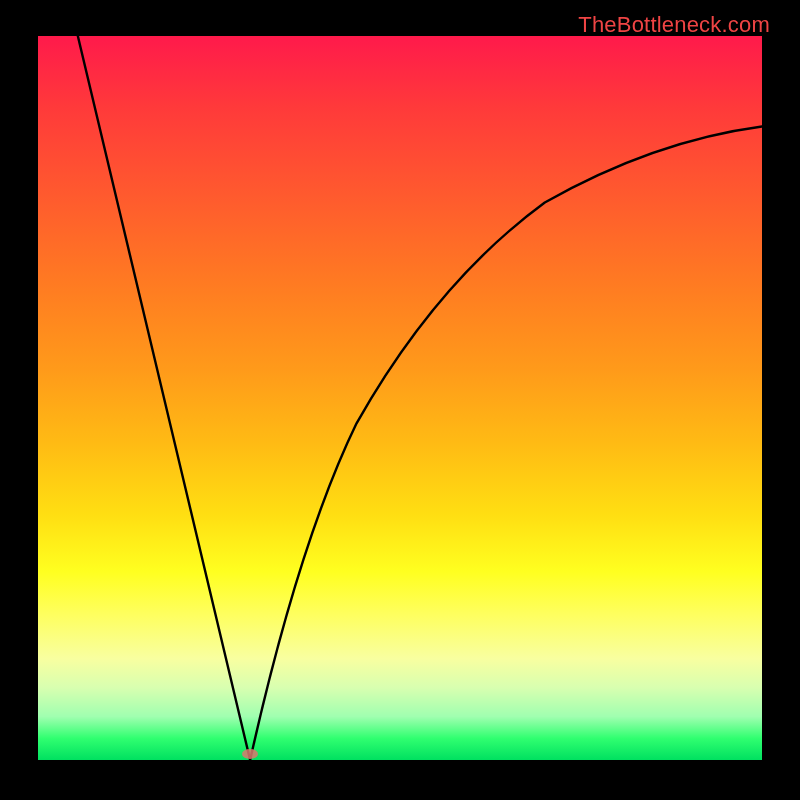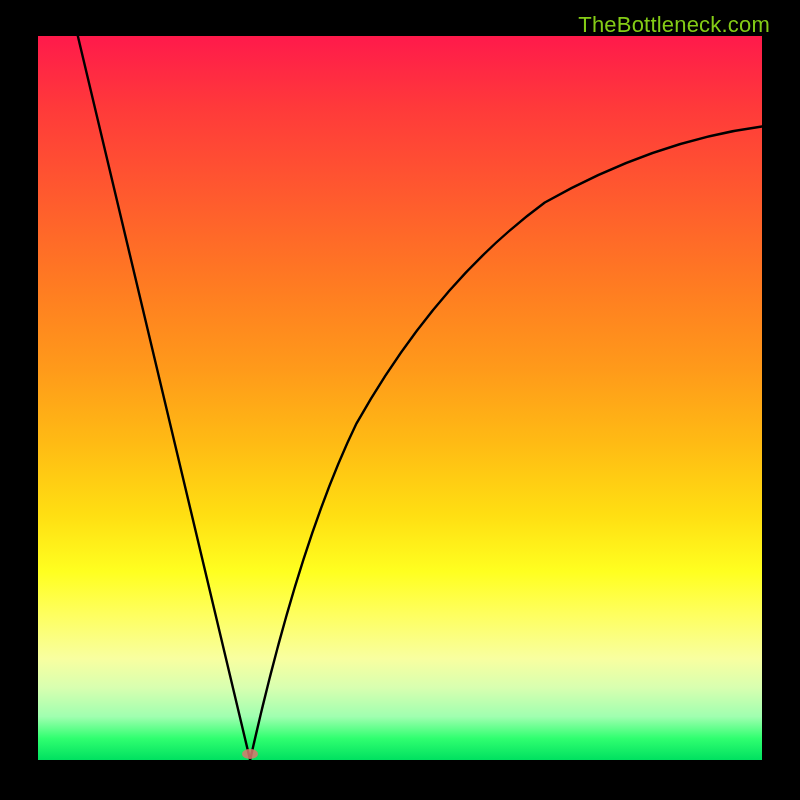--- a/index.html
+++ b/index.html
@@ -48,21 +48,21 @@
     background: #d9786f;
     opacity: 0.85;
     transform: translate(-50%, -50%);
   }
   .watermark {
     position: absolute;
     top: 12px;
     right: 30px;
     font-family: Arial, Helvetica, sans-serif;
     font-size: 22px;
-    color: #84cc16;
+    color: #ef4444;
     font-weight: 400;
     letter-spacing: 0.2px;
   }
 </style>
 </head>
 <body>
 
 <div class="frame">
   <div class="watermark">TheBottleneck.com</div>
 

